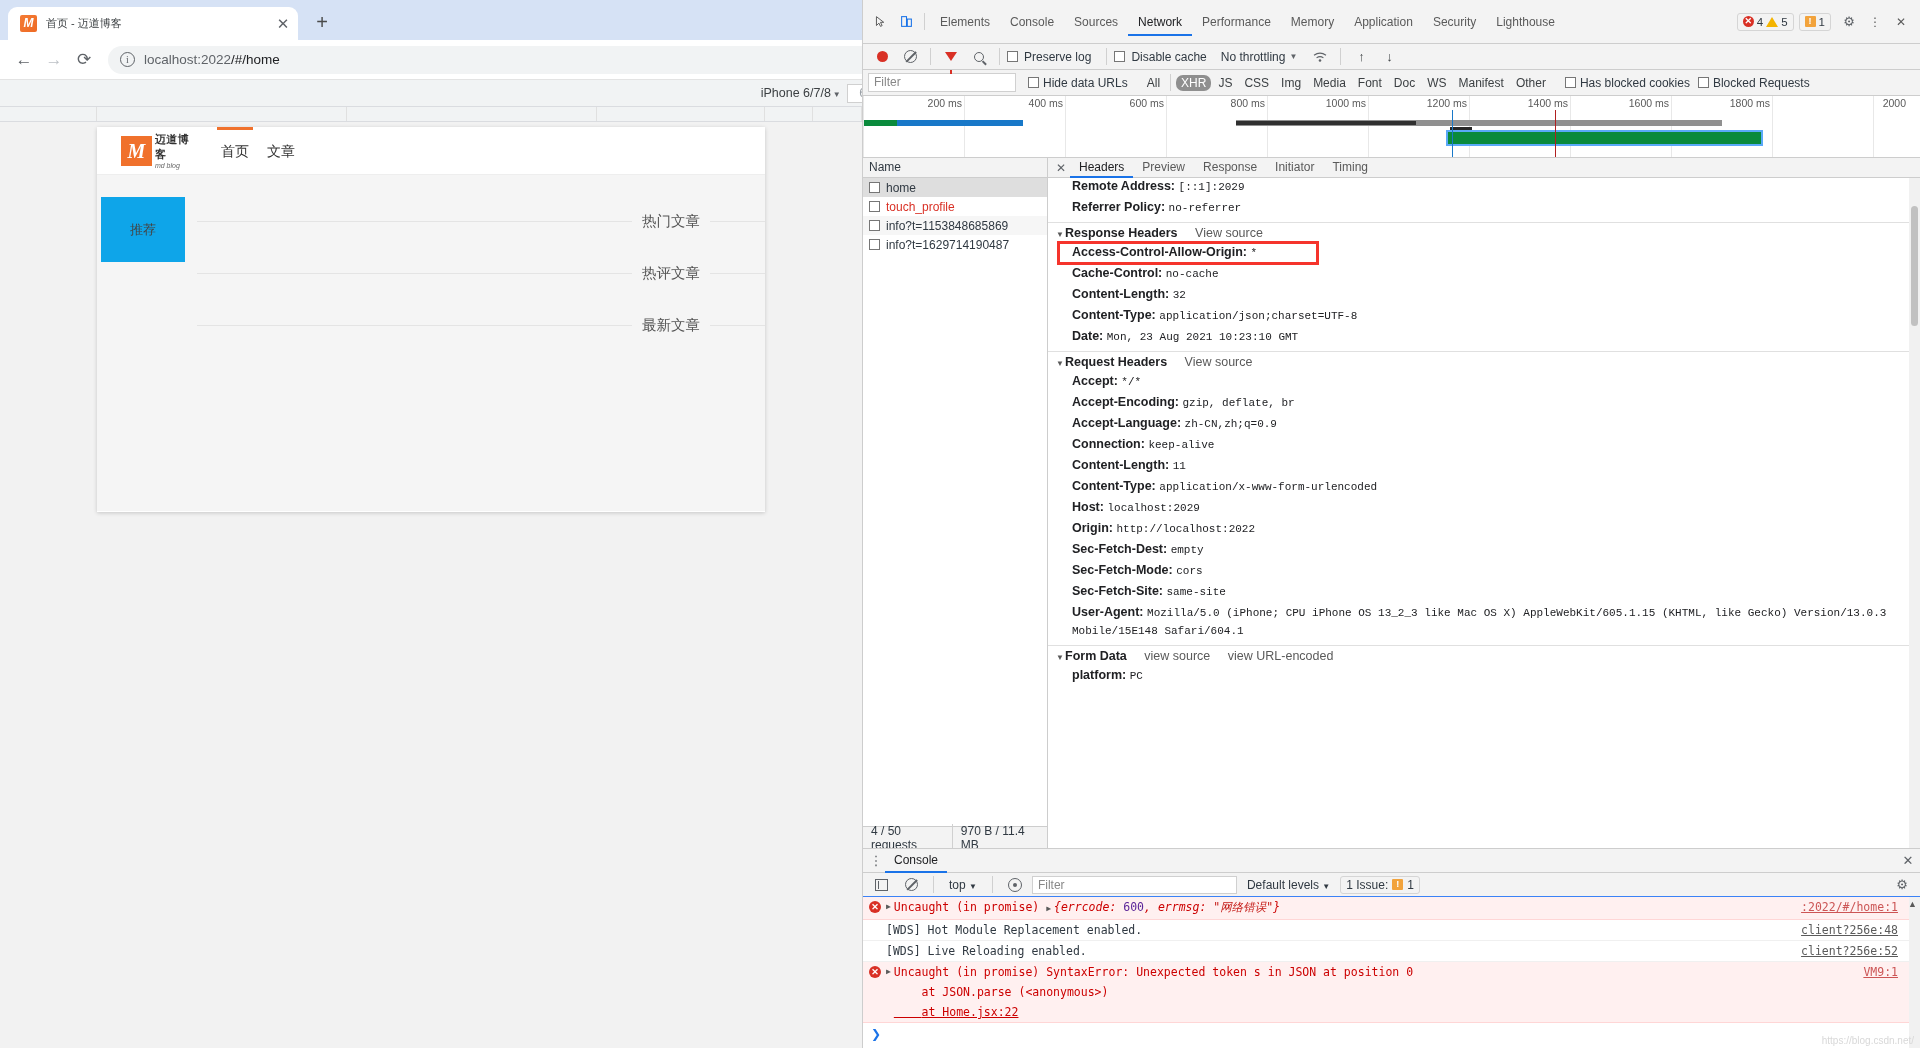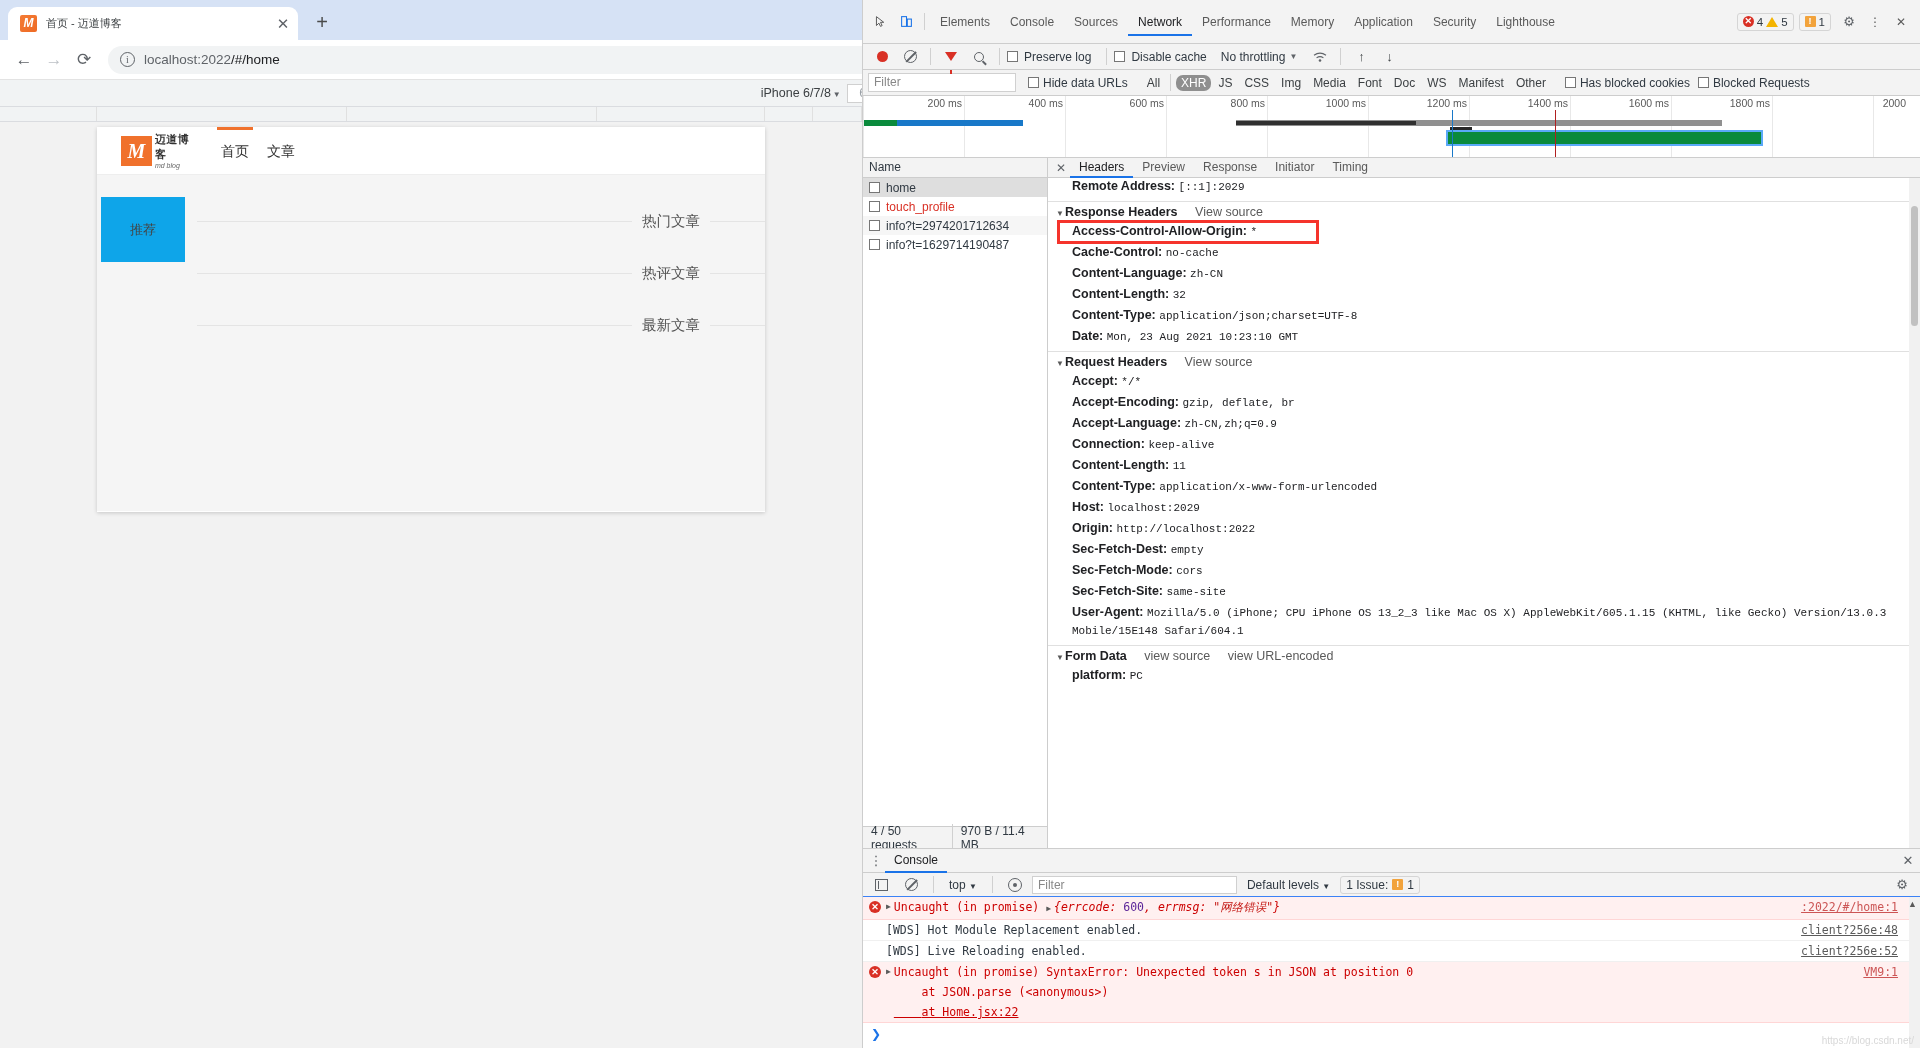--- a/index.html
+++ b/index.html
@@ -540,21 +540,21 @@
           <div class="rl-row sel">
             <span class="cbx"></span>
             <span>home</span>
           </div>
           <div class="rl-row err">
             <span class="cbx"></span>
             <span>touch_profile</span>
           </div>
           <div class="rl-row alt">
             <span class="cbx"></span>
-            <span>info?t=2974201712634</span>
+            <span>info?t=1153848685869</span>
           </div>
           <div class="rl-row">
             <span class="cbx"></span>
             <span>info?t=1629714190487</span>
           </div>
         </div>
         <div class="rl-foot">
           <span class="cell">4 / 50 requests</span>
           <span class="cell">970 B / 11.4 MB</span>
         </div>
@@ -567,38 +567,38 @@
           <div class="dtab">Preview</div>
           <div class="dtab">Response</div>
           <div class="dtab">Initiator</div>
           <div class="dtab">Timing</div>
         </div>
         <div class="detail-body">
           <div class="hdr-line" style="padding-top:0">
             <span class="k">Remote Address:</span>
             <span class="v">[::1]:2029</span>
           </div>
+          <div class="hdr-line">
+            <span class="k">Referrer Policy:</span>
+            <span class="v">no-referrer</span>
+          </div>
 
           <div class="sec-head">
             <span class="tri">▼</span><span>Response Headers</span>
             <span class="vs">View source</span>
           </div>
           <div style="position:relative">
             <div class="hdr-line">
               <span class="k">Access-Control-Allow-Origin:</span>
               <span class="v">*</span>
             </div>
             <div class="highlight-box" style="left:9px; top:-2px; width:262px; height:24px;"></div>
             <div class="hdr-line">
               <span class="k">Cache-Control:</span>
               <span class="v">no-cache</span>
-            </div>
-            <div class="hdr-line">
-              <span class="k">Content-Language:</span>
-              <span class="v">zh-CN</span>
             </div>
             <div class="hdr-line">
               <span class="k">Content-Length:</span>
               <span class="v">32</span>
             </div>
             <div class="hdr-line">
               <span class="k">Content-Type:</span>
               <span class="v">application/json;charset=UTF-8</span>
             </div>
             <div class="hdr-line">

